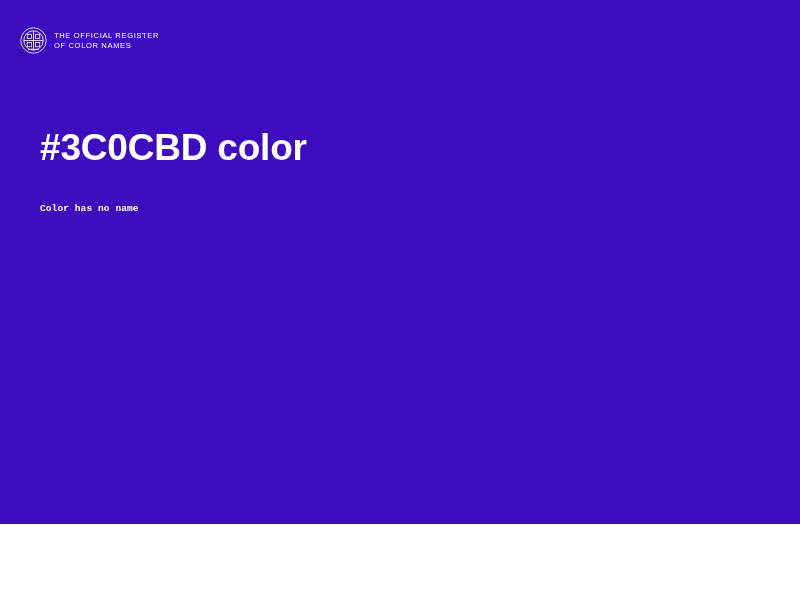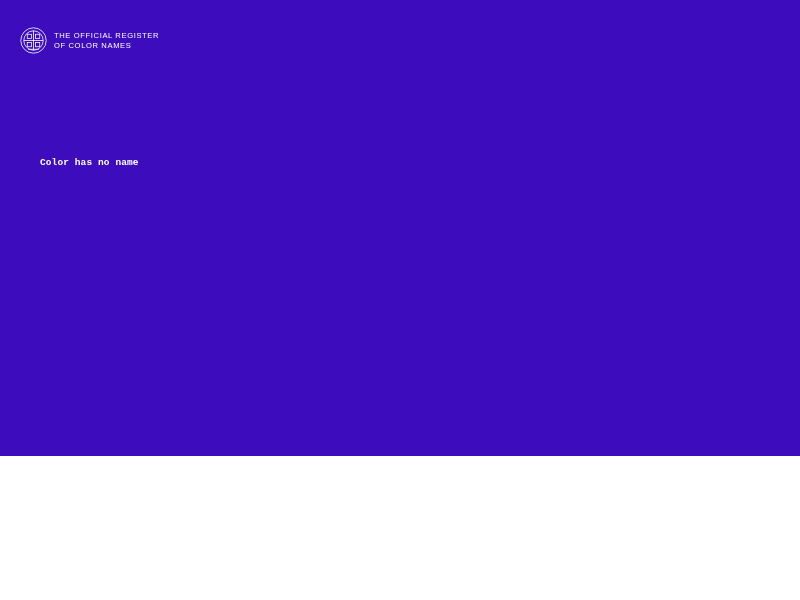--- a/index.html
+++ b/index.html
@@ -11,21 +11,21 @@
     width: 800px;
     height: 600px;
     overflow: hidden;
     font-family: "Liberation Sans", sans-serif;
     -webkit-font-smoothing: antialiased;
   }
 
   .page {
     position: relative;
     width: 800px;
-    height: 456px;
+    height: 524px;
     background: #3C0CBD;
     box-sizing: border-box;
   }
 
   
   .brand {
     position: absolute;
     left: 20px;
     top: 27px;
     display: flex;
@@ -110,16 +110,17 @@
       <path d="M16 44.5 H38" stroke="#ffffff" stroke-width="1.5"></path>
     </svg>
 
     <div class="brand-words">
       <span class="brand-line">THE OFFICIAL REGISTER</span>
       <span class="brand-line">OF COLOR NAMES</span>
     </div>
   </div>
 
   <div class="content">
+    <h1 class="color-title">#3C0CBD color</h1>
     <p class="color-subtitle">Color has no name</p>
   </div>
 
 </div>
 
 </body></html>

